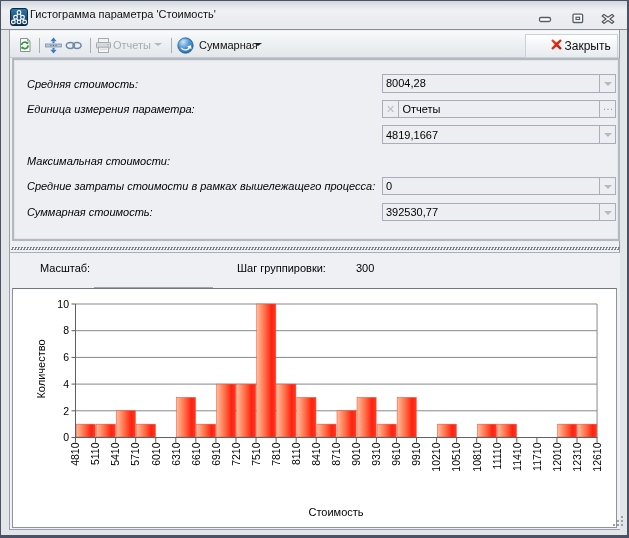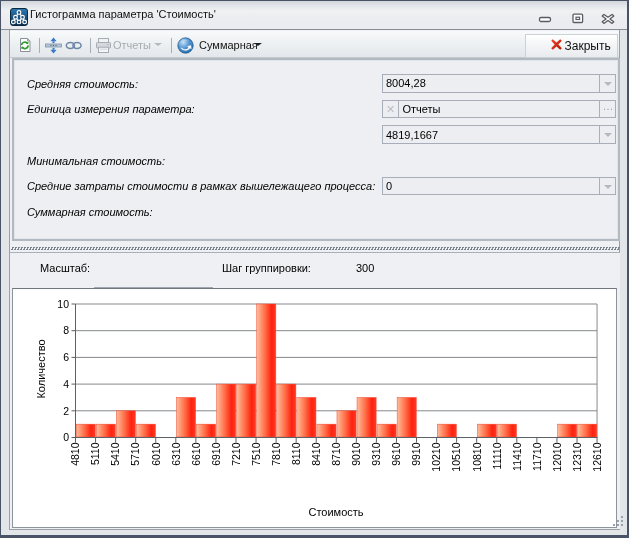--- a/index.html
+++ b/index.html
@@ -37,21 +37,21 @@
 .xg { position:absolute; left:3.5px; top:2.5px; color:#b9bdc3; font-size:11px; }
 .dots { position:absolute; left:3px; top:-1px; color:#9ba1a9; letter-spacing:0.5px; }
 #splitter { position:absolute; left:1px; top:216.5px; width:609.5px; height:3px;
   background:conic-gradient(#788089 25%, transparent 0 50%, #788089 0 75%, transparent 0) 0 0/3px 3px; }
 #lower { position:absolute; left:0.5px; top:222px; width:610px; height:277px; border-top:1px solid #aab0b8; background:#eef0f3; }
 #mlab { position:absolute; left:30px; top:8.5px; }
 #combo { position:absolute; left:84px; top:5.5px; width:119px; height:19px; background:#fff; border:1px solid #a0a7b2;margin-top:28px; }
 #combo .cv { position:absolute; left:3.5px; top:2.2px; }
 #combo .btn { width:15.5px; background:linear-gradient(#f4f6f8,#e9ecef); border-left:1px solid #9aa1ac; }
 #combo .tri { border-top-color:#4a5058; }
-#shag { position:absolute; left:212px; top:8.5px; }
+#shag { position:absolute; left:227px; top:8.5px; }
 #shagv { position:absolute; left:346px; top:8.5px; }
 #chartpanel { position:absolute; left:2px; top:35px; width:604.5px; height:240px; background:#fff;
   border:1px solid #8d949c; border-top-color:#70777e; }
 svg text { font-family:"Liberation Sans", sans-serif; }
 #grip i { position:absolute; width:2px; height:2px; background:#9aa0a8; }
 </style></head><body>
 <div id="win">
  <div id="tbar">
   <svg id="ticon" width="18" height="18" viewBox="0 0 18 18">
     <defs>
@@ -169,29 +169,35 @@
           <span class="btn r">
             <span class="dots">…</span>
           </span>
         </div>
 <div class="fld" style="top:65.4px">
           <span class="fv">4819,1667</span>
           <span class="btn r">
             <span class="tri"></span>
           </span>
         </div>
-<div class="lb" style="top:93.6px">Минимальная стоимость:</div>
+<div class="lb" style="top:93.6px">Максимальная стоимости:</div>
 <div class="lb" style="top:119.3px">Средние затраты стоимости в рамках вышележащего процесса:</div>
 <div class="fld" style="top:116.8px">
           <span class="fv">0</span>
           <span class="btn r">
             <span class="tri"></span>
           </span>
         </div>
 <div class="lb" style="top:145.0px">Суммарная стоимость:</div>
+<div class="fld" style="top:142.5px">
+          <span class="fv">392530,77</span>
+          <span class="btn r">
+            <span class="tri"></span>
+          </span>
+        </div>
   </div>
   <div id="splitter"></div>
   <div id="lower">
     <div id="mlab">Масштаб:</div>
     <div id="combo">
           <span class="cv">x30</span>
           <span class="btn r">
             <span class="tri" style="left:3.5px"></span>
           </span>
         </div>

